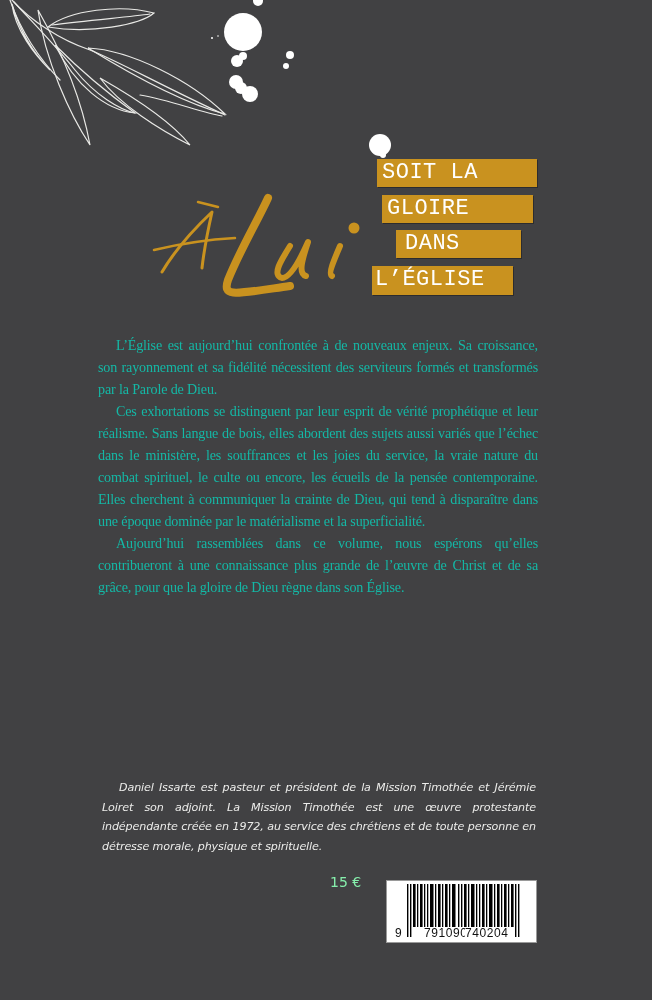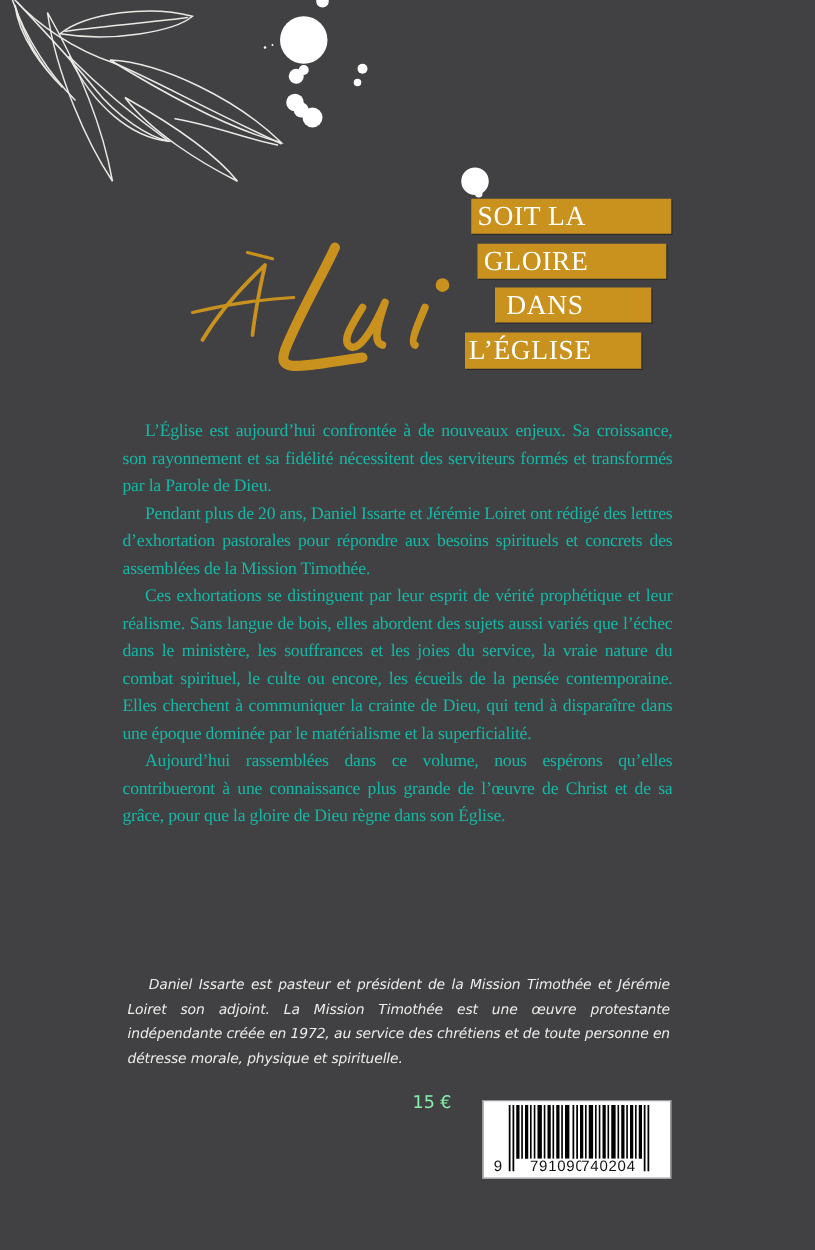--- a/index.html
+++ b/index.html
@@ -9,21 +9,21 @@
     position: relative; overflow: hidden;
     font-family: "DejaVu Sans", "Liberation Sans", sans-serif;
     color: #f4f4f2;
   }
   #decor { position: absolute; left: 0; top: 0; width: 652px; height: 320px; }
 
   .banner {
     position: absolute;
     background: #c9921f;
     color: #ffffff;
-    font-family: Liberation Serif, serif;
+    font-family: Liberation Mono, monospace;
     font-size: 22px;
     letter-spacing: 0.5px;
     line-height: 28px;
     height: 28px;
     padding-left: 5px;
     box-sizing: border-box;
     box-shadow: 1px 1px 0 #2c2c2e;
     white-space: nowrap;
   }
 
@@ -144,21 +144,20 @@
 </div>
 <div class="banner" style="left:396px; top:230px; width:125px; padding-left:9px;">
   <span>DANS</span>
 </div>
 <div class="banner" style="left:372px; top:266px; width:141px; height:29px; padding-left:3px;">
   <span>L’ÉGLISE</span>
 </div>
 
 <div class="body-text">
   <p>L’Église est aujourd’hui confrontée à de nouveaux enjeux. Sa croissance, son rayonnement et sa fidélité nécessitent des serviteurs formés et transformés par la Parole de Dieu.</p>
-  <p>Pendant plus de 20 ans, Daniel Issarte et Jérémie Loiret ont rédigé des lettres d’exhortation pastorales pour ré­pondre aux besoins spirituels et concrets des assemblées de la Mission Timothée.</p>
   <p>Ces exhortations se distinguent par leur esprit de véri­té prophétique et leur réalisme. Sans langue de bois, elles abordent des sujets aussi variés que l’échec dans le minis­tère, les souffrances et les joies du service, la vraie nature du combat spirituel, le culte ou encore, les écueils de la pensée contemporaine. Elles cherchent à communiquer la crainte de Dieu, qui tend à disparaître dans une époque dominée par le matérialisme et la superficialité.</p>
   <p>Aujourd’hui rassemblées dans ce volume, nous espérons qu’elles contribueront à une connaissance plus grande de l’œuvre de Christ et de sa grâce, pour que la gloire de Dieu règne dans son Église.</p>
 </div>
 
 <div class="bio">
   <p>Daniel Issarte est pasteur et président de la Mission Timothée et Jérémie Loiret son adjoint. La Mission Timothée est une œuvre protes­tante indépendante créée en 1972, au service des chrétiens et de toute personne en détresse morale, physique et spirituelle.</p>
 </div>
 
 <div class="price">15 €</div>
 

